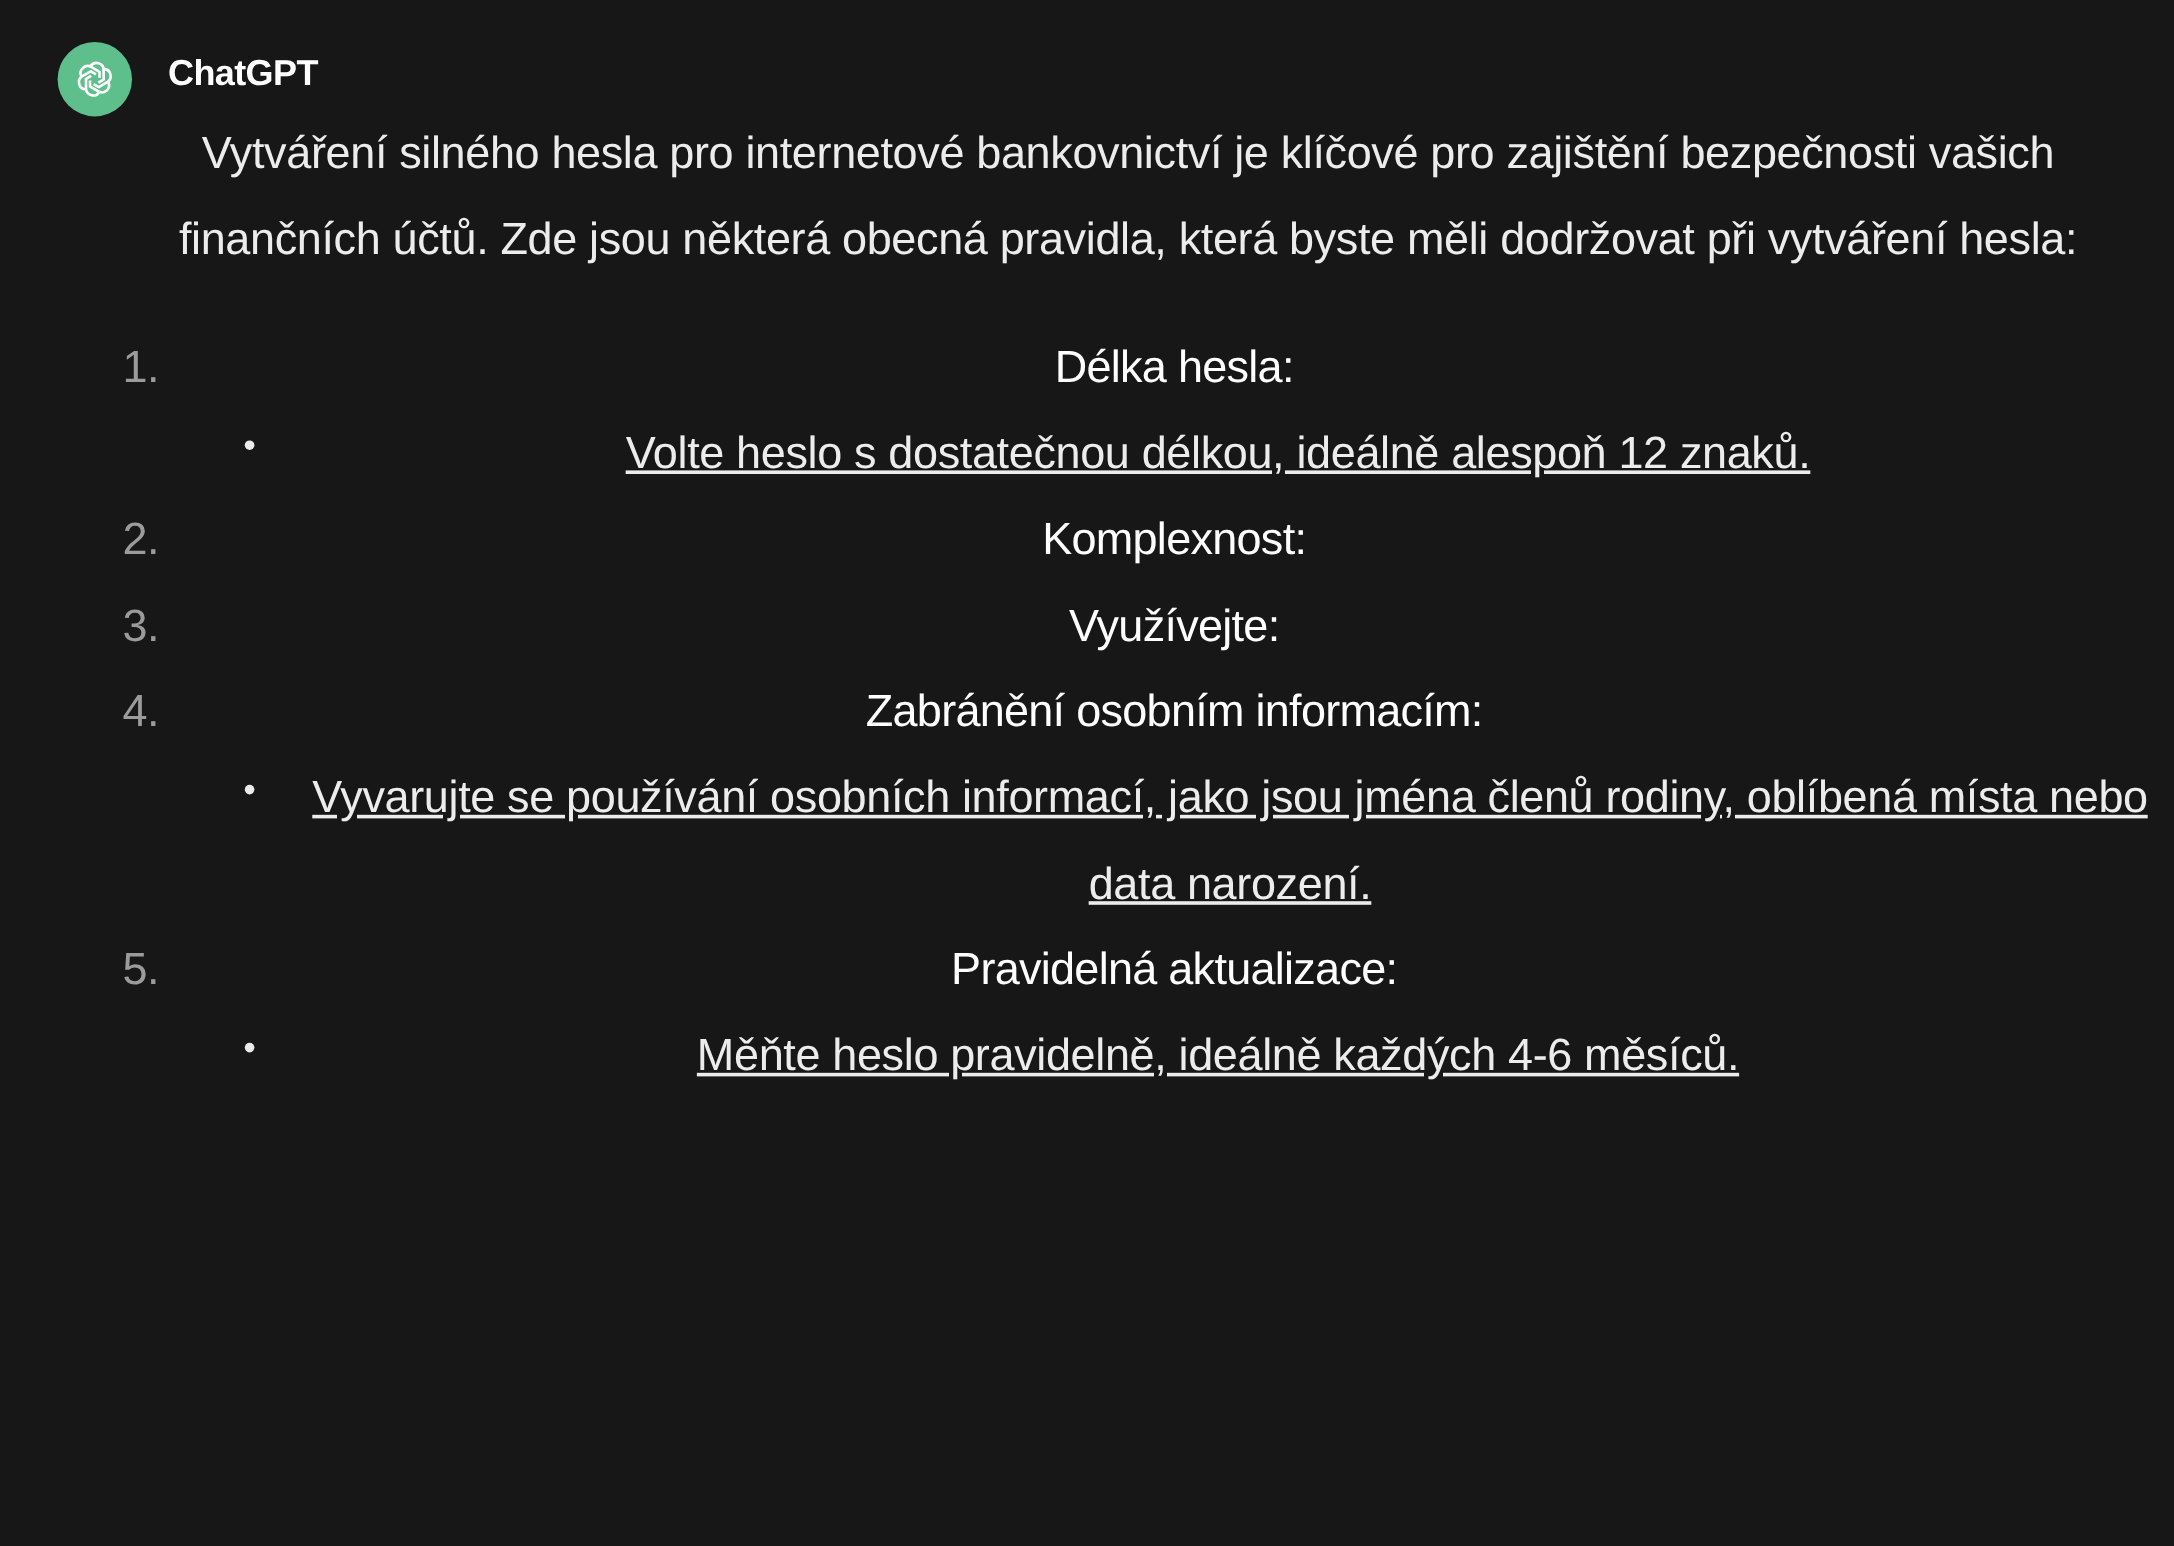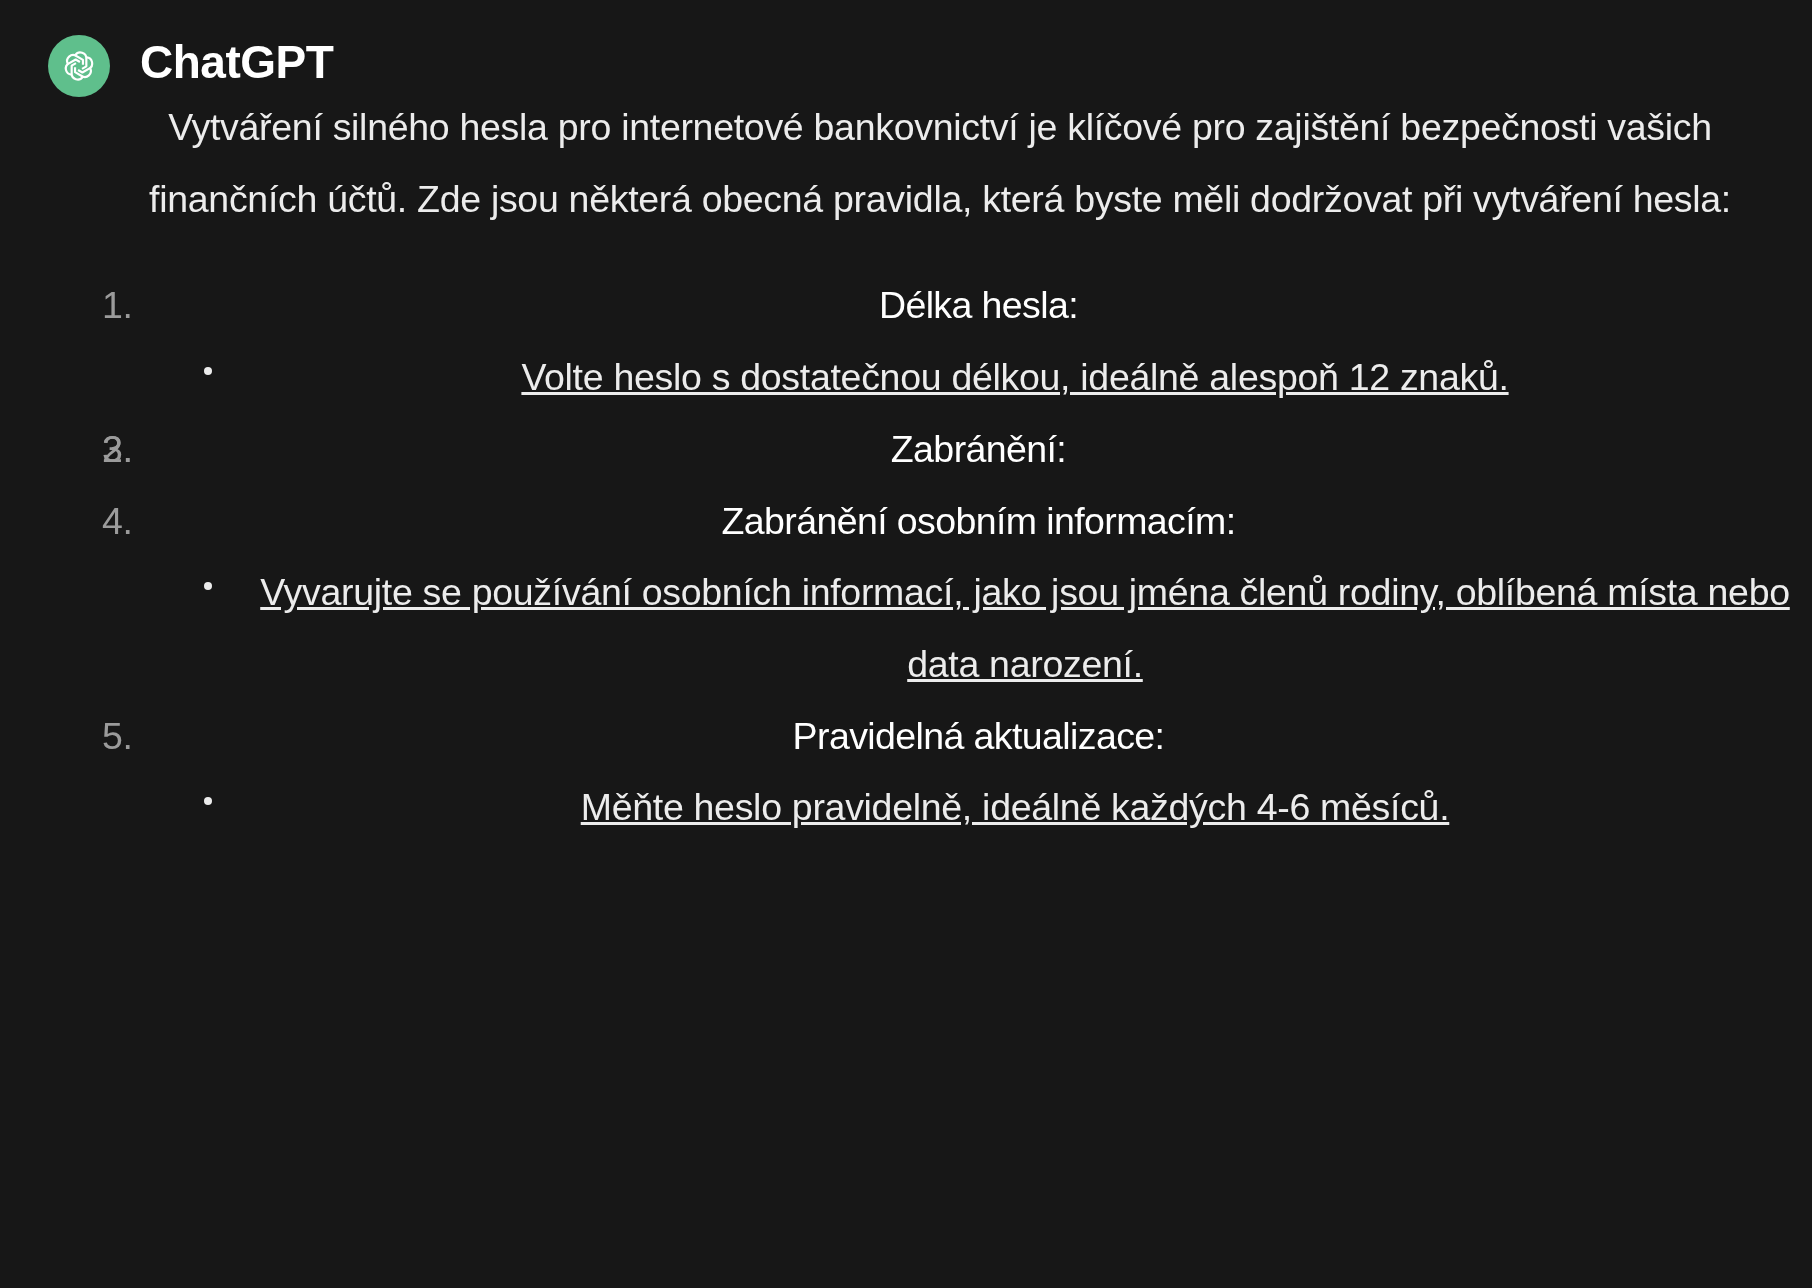--- a/index.html
+++ b/index.html
@@ -18,21 +18,21 @@
     left: 48px; top: 35px;
     width: 62px; height: 62px;
     border-radius: 50%;
     background: #5fbf8c;
     display: flex; align-items: center; justify-content: center;
   }
   .avatar svg { width: 40px; height: 40px; }
   .author {
     position: absolute;
     left: 140px; top: 38px;
-    font-size: 46px;
+    font-size: 30px;
     font-weight: bold;
     color: #ffffff;
     letter-spacing: -0.5px;
     line-height: 48px;
   }
   .message {
     position: absolute;
     left: 140px; top: 92px;
     width: 1660px;
     font-size: 37.5px;
@@ -95,24 +95,25 @@
   <ol class="items">
     <li>
       <span class="num">1.</span>
       <span class="item-title">Délka hesla:</span>
       <ul class="subs">
         <li>Volte heslo s dostatečnou délkou, ideálně alespoň 12 znaků.</li>
       </ul>
     </li>
     <li>
       <span class="num">2.</span>
+      <span class="item-title">Komplexnost:</span>
     </li>
     <li>
       <span class="num">3.</span>
-      <span class="item-title">Zabránění:</span>
+      <span class="item-title">Využívejte:</span>
     </li>
     <li>
       <span class="num">4.</span>
       <span class="item-title">Zabránění osobním informacím:</span>
       <ul class="subs">
         <li style="width:1590px">Vyvarujte se používání osobních informací, jako jsou jména členů rodiny, oblíbená místa nebo data narození.</li>
       </ul>
     </li>
     <li>
       <span class="num">5.</span>

